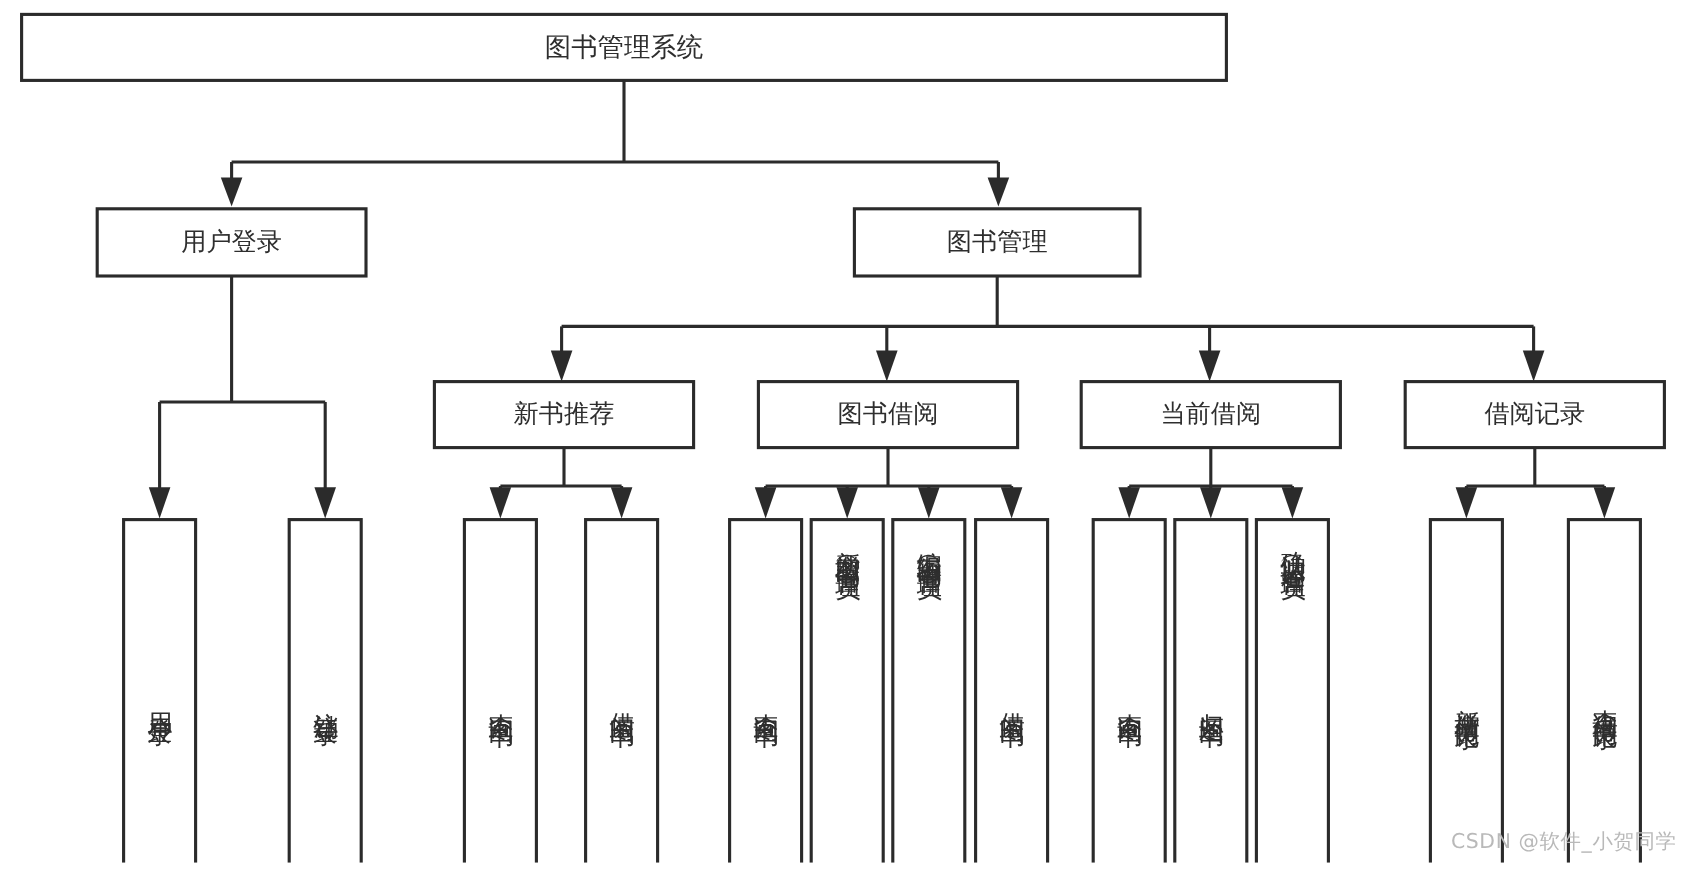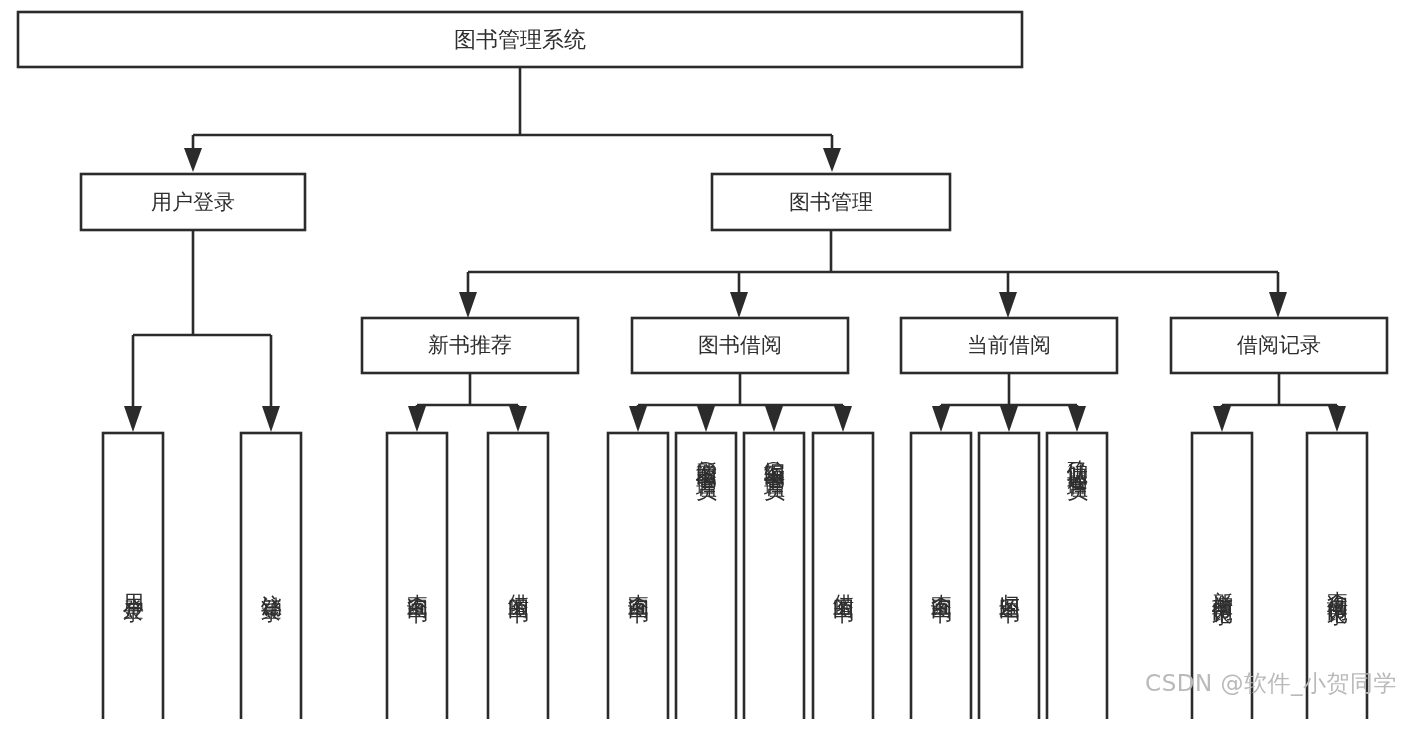--- a/index.html
+++ b/index.html
@@ -67,23 +67,23 @@
     font-family: "DejaVu Sans", "Liberation Sans", sans-serif;
     font-size: 21px;
     line-height: 1.0;
     color: #2e2e2e;
     letter-spacing: 3px;
     white-space: nowrap;
   }
   .watermark {
     position: absolute;
     right: 8px;
-    bottom: 20px;
-    font-family: "DejaVu Sans", "Liberation Sans", sans-serif;
-    font-size: 23px;
+    bottom: 6px;
+    font-family: "DejaVu Sans", "Liberation Sans", sans-serif;
+    font-size: 17px;
     color: #b9b9b9;
     letter-spacing: 0.5px;
     white-space: nowrap;
   }
 </style>
 </head>
 <body>
 
 <div id="diagram-root">
 

